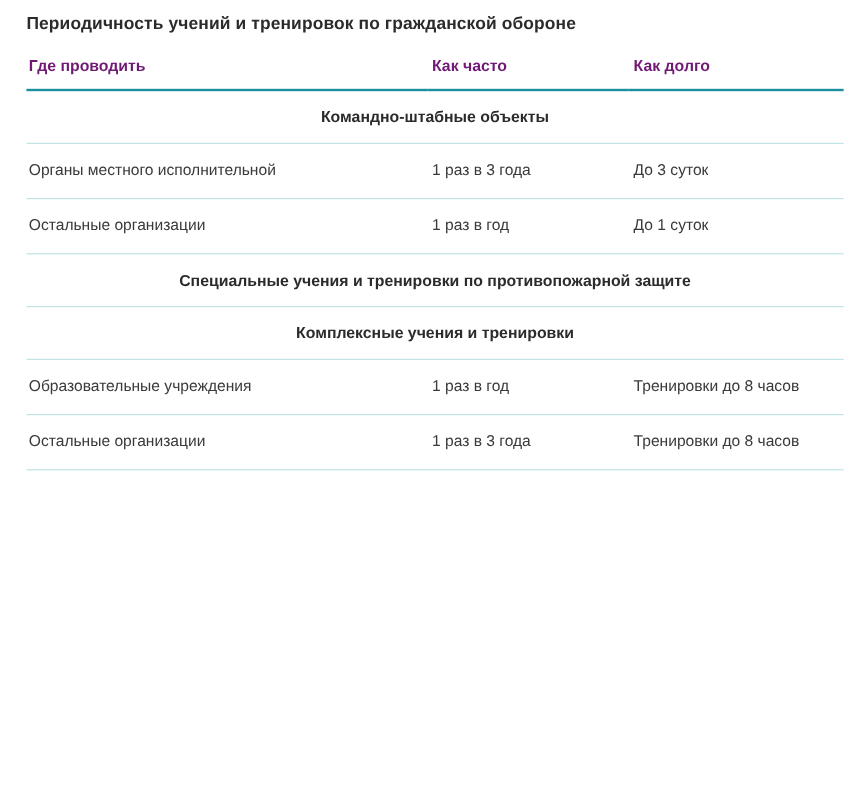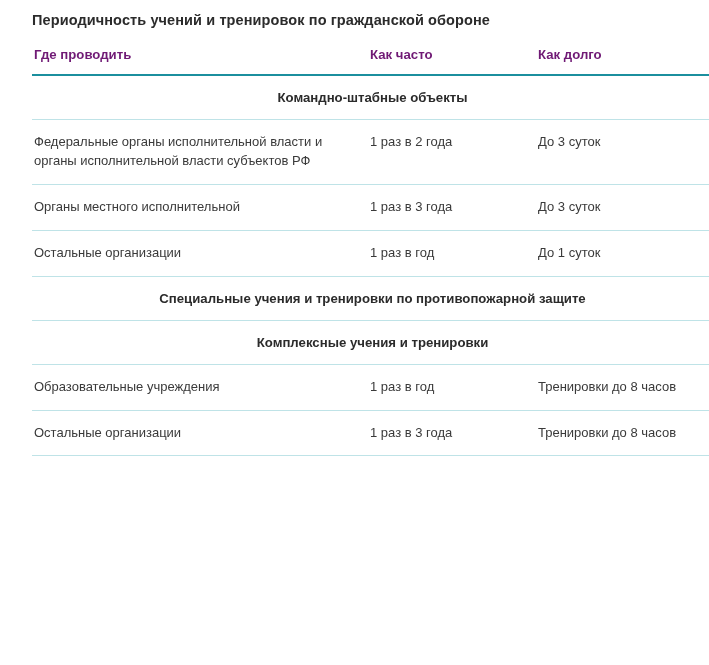--- a/index.html
+++ b/index.html
@@ -10,21 +10,21 @@
   body {
     width: 709px;
     height: 665px;
     font-family: "Liberation Sans", sans-serif;
     color: #333333;
     overflow: hidden;
   }
   .doc {
     width: 569px;
     box-sizing: border-box;
-    padding: 0 32px;
+    padding: 0 22px;
   }
   .title {
     font-size: 14.5px;
     font-weight: bold;
     color: #2b2b2b;
     padding: 12px 0 13px 0;
     letter-spacing: 0.1px;
   }
   table.periodicity {
     width: 681px;
@@ -86,25 +86,20 @@
         <th class="col-where">Где проводить</th>
         <th class="col-often">Как часто</th>
         <th class="col-long">Как долго</th>
       </tr>
     </thead>
     <tbody id="table-body">
         <tr class="section">
           <td colspan="3">Командно-штабные объекты</td>
         </tr>
         <tr>
-          <td class="col-where">Федеральные органы исполнительной власти и органы исполнительной власти субъектов РФ</td>
-          <td class="col-often">1 раз в 2 года</td>
-          <td class="col-long">До 3 суток</td>
-        </tr>
-        <tr>
           <td class="col-where">Органы местного исполнительной</td>
           <td class="col-often">1 раз в 3 года</td>
           <td class="col-long">До 3 суток</td>
         </tr>
         <tr>
           <td class="col-where">Остальные организации</td>
           <td class="col-often">1 раз в год</td>
           <td class="col-long">До 1 суток</td>
         </tr>
         <tr class="section">

